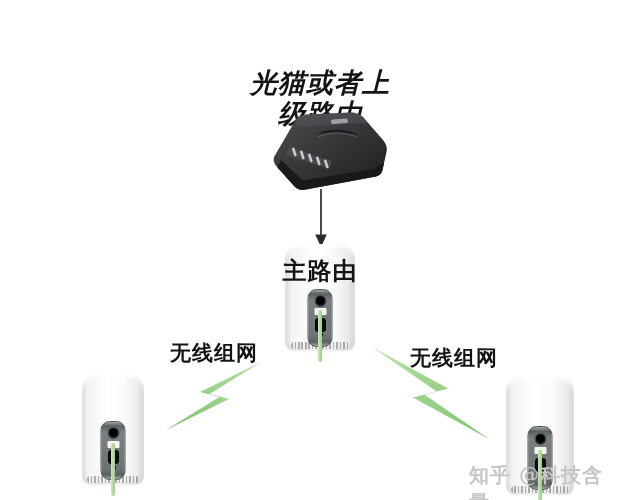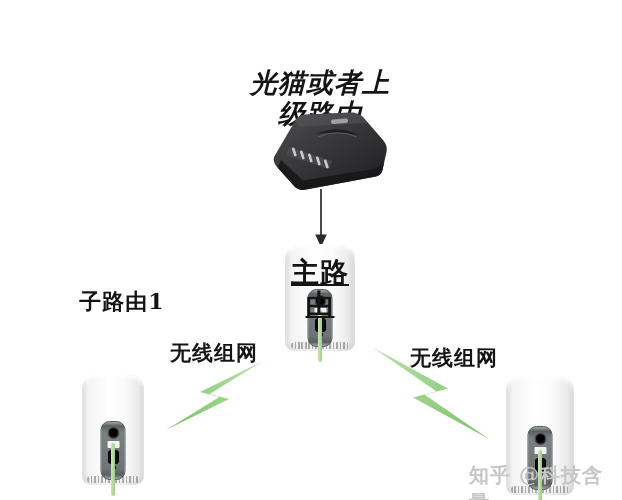--- a/index.html
+++ b/index.html
@@ -5,21 +5,21 @@
   html,body{margin:0;padding:0;background:#fff;}
   #stage{
     position:relative;width:622px;height:500px;background:#ffffff;overflow:hidden;
     font-family:"DejaVu Serif","Liberation Serif",serif;
   }
   .lbl{
     position:absolute;color:#141414;font-weight:700;text-align:center;
     letter-spacing:1px;line-height:1.14;white-space:pre-wrap;
   }
   #lbl-upstream{left:240px;top:68px;width:160px;font-size:27px;font-style:italic;}
-  #lbl-main{left:277px;top:257px;width:86px;font-size:28px;z-index:6;text-decoration:underline;}
+  #lbl-main{left:277px;top:257px;width:86px;font-size:24px;z-index:6;}
   #lbl-sub1{left:72px;top:289px;width:100px;font-size:22px;}
   #lbl-sub2{left:502px;top:294px;width:100px;font-size:22px;}
   #lbl-wl-left{left:166px;top:341px;width:96px;font-size:21px;z-index:6;}
   #lbl-wl-right{left:406px;top:346px;width:96px;font-size:21px;z-index:6;}
   #svg-layer{position:absolute;left:0;top:0;z-index:2;}
   
   .router{position:absolute;z-index:4;}
   .r-body{
     position:absolute;inset:0;border-radius:15px 15px 9px 9px;
     background:linear-gradient(90deg,#d6d6d6 0%,#f3f3f3 9%,#ffffff 42%,#fbfbfb 68%,#ebebeb 90%,#d2d2d2 100%);
@@ -139,20 +139,19 @@
       <div class="p-label"></div>
       <div class="p-port"></div>
       <div class="p-dot"></div>
       <div class="p-dot2"></div>
     </div>
     <div class="r-cable"></div>
   </div>
 
   <div class="lbl" id="lbl-upstream">光猫或者上级路由</div>
   <div class="lbl" id="lbl-main">主路由</div>
-  <div class="lbl" id="lbl-sub1">子路由1</div>
 
   <div class="lbl" id="lbl-wl-left">无线组网</div>
   <div class="lbl" id="lbl-wl-right">无线组网</div>
 
   <div id="watermark" style="color: rgb(198, 198, 198);">知乎 @科技含量</div>
 
 </div>
 
 </body></html>

